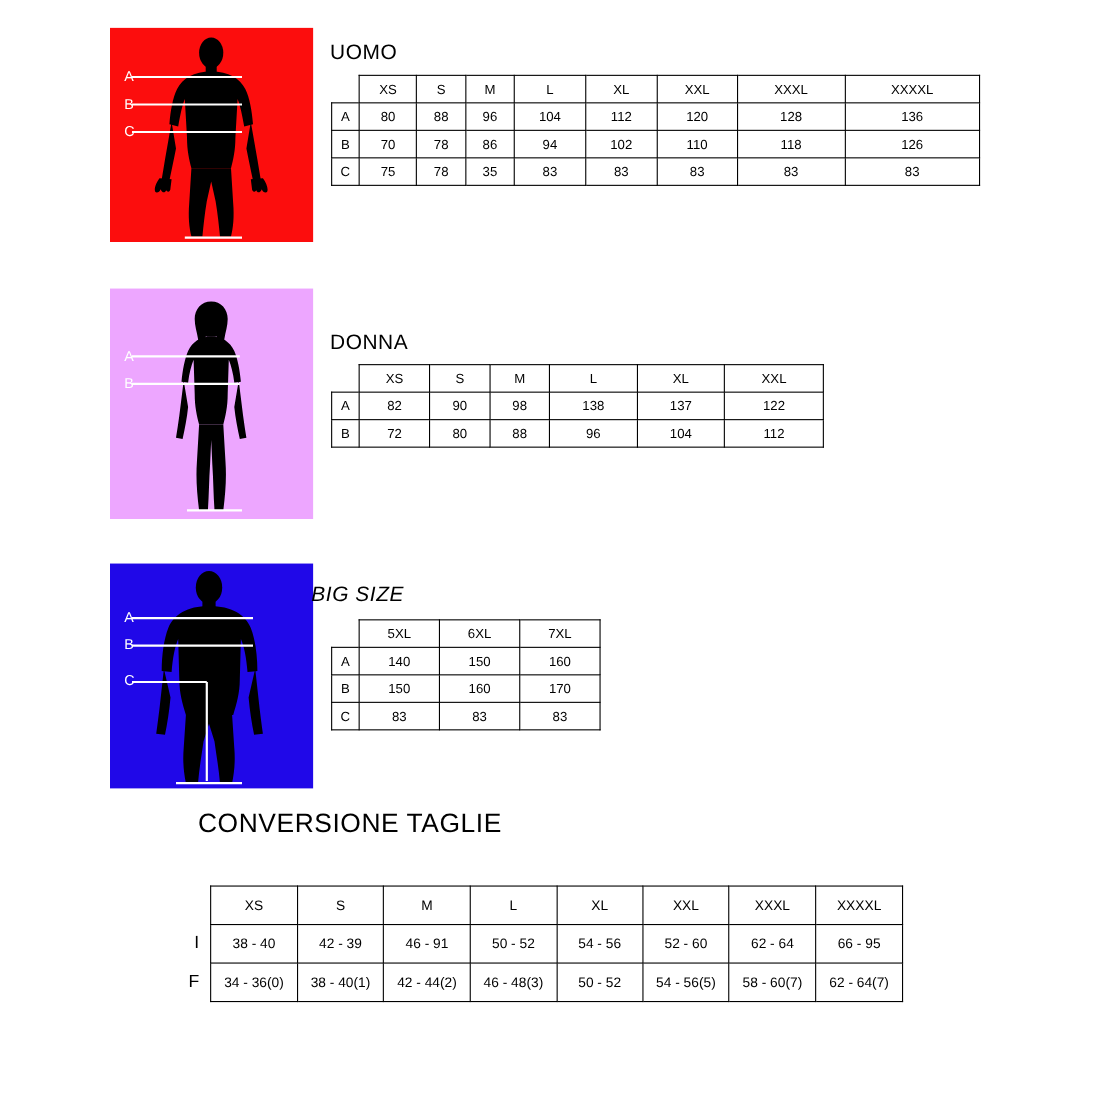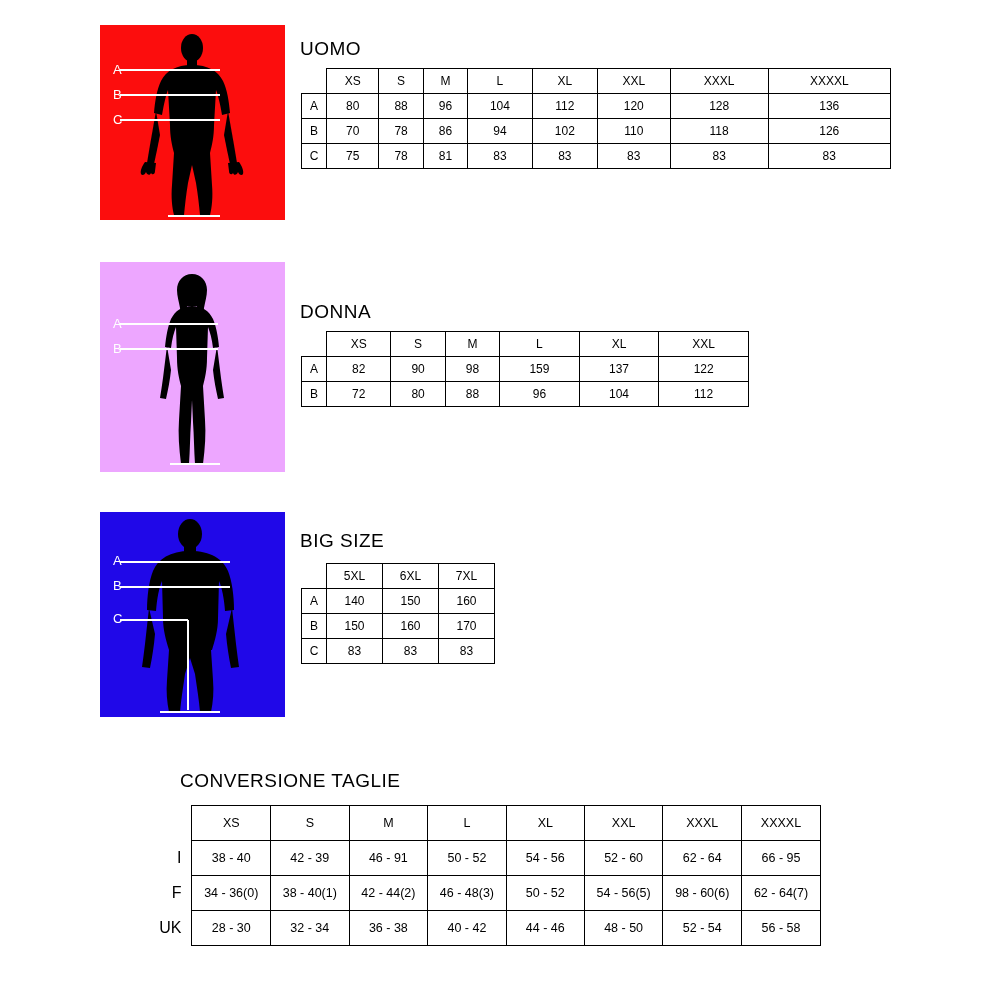--- a/index.html
+++ b/index.html
@@ -162,21 +162,21 @@
         <td>94</td>
         <td>102</td>
         <td>110</td>
         <td>118</td>
         <td>126</td>
       </tr>
       <tr>
         <td class="rowlabel">C</td>
         <td>75</td>
         <td>78</td>
-        <td>81</td>
+        <td>35</td>
         <td>83</td>
         <td>83</td>
         <td>83</td>
         <td>83</td>
         <td>83</td>
       </tr>
     </tbody>
   </table>
 </div>
 
@@ -226,21 +226,21 @@
         <td>M</td>
         <td>L</td>
         <td>XL</td>
         <td>XXL</td>
       </tr>
       <tr>
         <td class="rowlabel">A</td>
         <td>82</td>
         <td>90</td>
         <td>98</td>
-        <td>159</td>
+        <td>138</td>
         <td>137</td>
         <td>122</td>
       </tr>
       <tr>
         <td class="rowlabel">B</td>
         <td>72</td>
         <td>80</td>
         <td>88</td>
         <td>96</td>
         <td>104</td>
@@ -281,23 +281,23 @@
       </g>
       <g stroke="#ffffff" stroke-width="2" fill="none">
         <path d="M88 108 L88 198"></path>
       </g>
     </svg>
   </div>
   <div style="position:absolute; left:113px; top:553px; font-size:13px; color:#ffffff;">A</div>
   <div style="position:absolute; left:113px; top:578px; font-size:13px; color:#ffffff;">B</div>
   <div style="position:absolute; left:113px; top:611px; font-size:13px; color:#ffffff;">C</div>
 
-  <div class="table-title" style="left:300px; top:530px; width:230px;">BIG SIZE</div>
-
-  <table class="size-table" style="position:absolute; left:301px; top:563px; width:194px;">
+  <div class="table-title" style="left:283px; top:530px; width:230px;font-style:italic;">BIG SIZE</div>
+
+  <table class="size-table" style="position:absolute; left:301px; top:563px; width:245px;">
     <tbody>
       <tr class="header-row">
         <td class="corner"></td>
         <td>5XL</td>
         <td>6XL</td>
         <td>7XL</td>
       </tr>
       <tr>
         <td class="rowlabel">A</td>
         <td>140</td>
@@ -314,21 +314,21 @@
         <td class="rowlabel">C</td>
         <td>83</td>
         <td>83</td>
         <td>83</td>
       </tr>
     </tbody>
   </table>
 </div>
 
 <div class="section">
-  <div class="table-title" style="left:180px; top:770px; width:640px; font-size:19px;">CONVERSIONE TAGLIE</div>
+  <div class="table-title" style="left:180px; top:735px; width:640px; font-size:24px;">CONVERSIONE TAGLIE</div>
 
   <table class="conv-table" style="position:absolute; left:141px; top:805px; width:680px;">
     <colgroup>
       <col style="width:40px">
       <col style="width:80px">
         <col style="width:80px">
         <col style="width:80px">
         <col style="width:80px">
       <col style="width:80px">
         <col style="width:80px">
@@ -359,29 +359,18 @@
         <td>66 - 95</td>
       </tr>
       <tr>
         <td class="conv-rowlabel">F</td>
         <td>34 - 36(0)</td>
         <td>38 - 40(1)</td>
         <td>42 - 44(2)</td>
         <td>46 - 48(3)</td>
         <td>50 - 52</td>
         <td>54 - 56(5)</td>
-        <td>98 - 60(6)</td>
+        <td>58 - 60(7)</td>
         <td>62 - 64(7)</td>
-      </tr>
-      <tr>
-        <td class="conv-rowlabel">UK</td>
-        <td>28 - 30</td>
-        <td>32 - 34</td>
-        <td>36 - 38</td>
-        <td>40 - 42</td>
-        <td>44 - 46</td>
-        <td>48 - 50</td>
-        <td>52 - 54</td>
-        <td>56 - 58</td>
       </tr>
     </tbody>
   </table>
 </div>
 
 </body></html>

